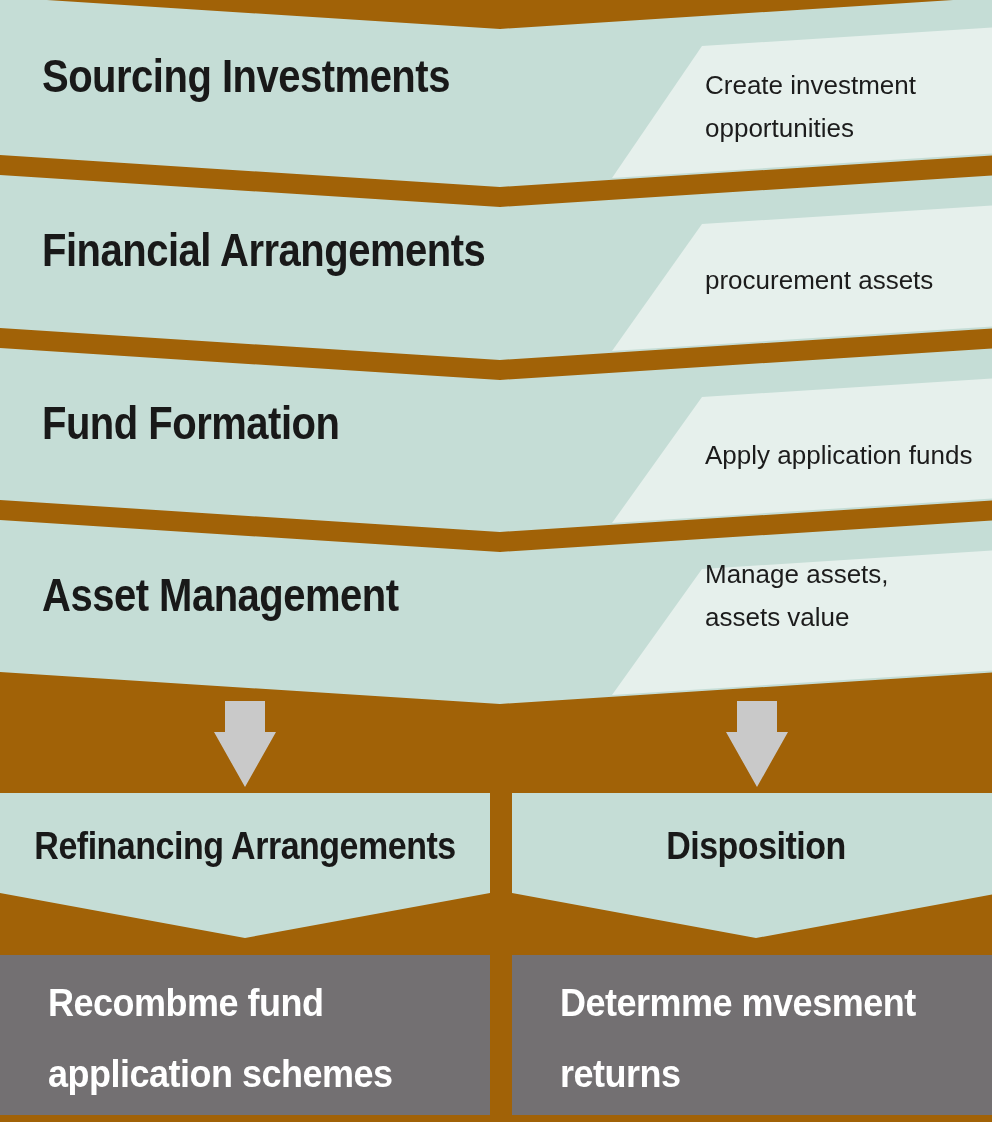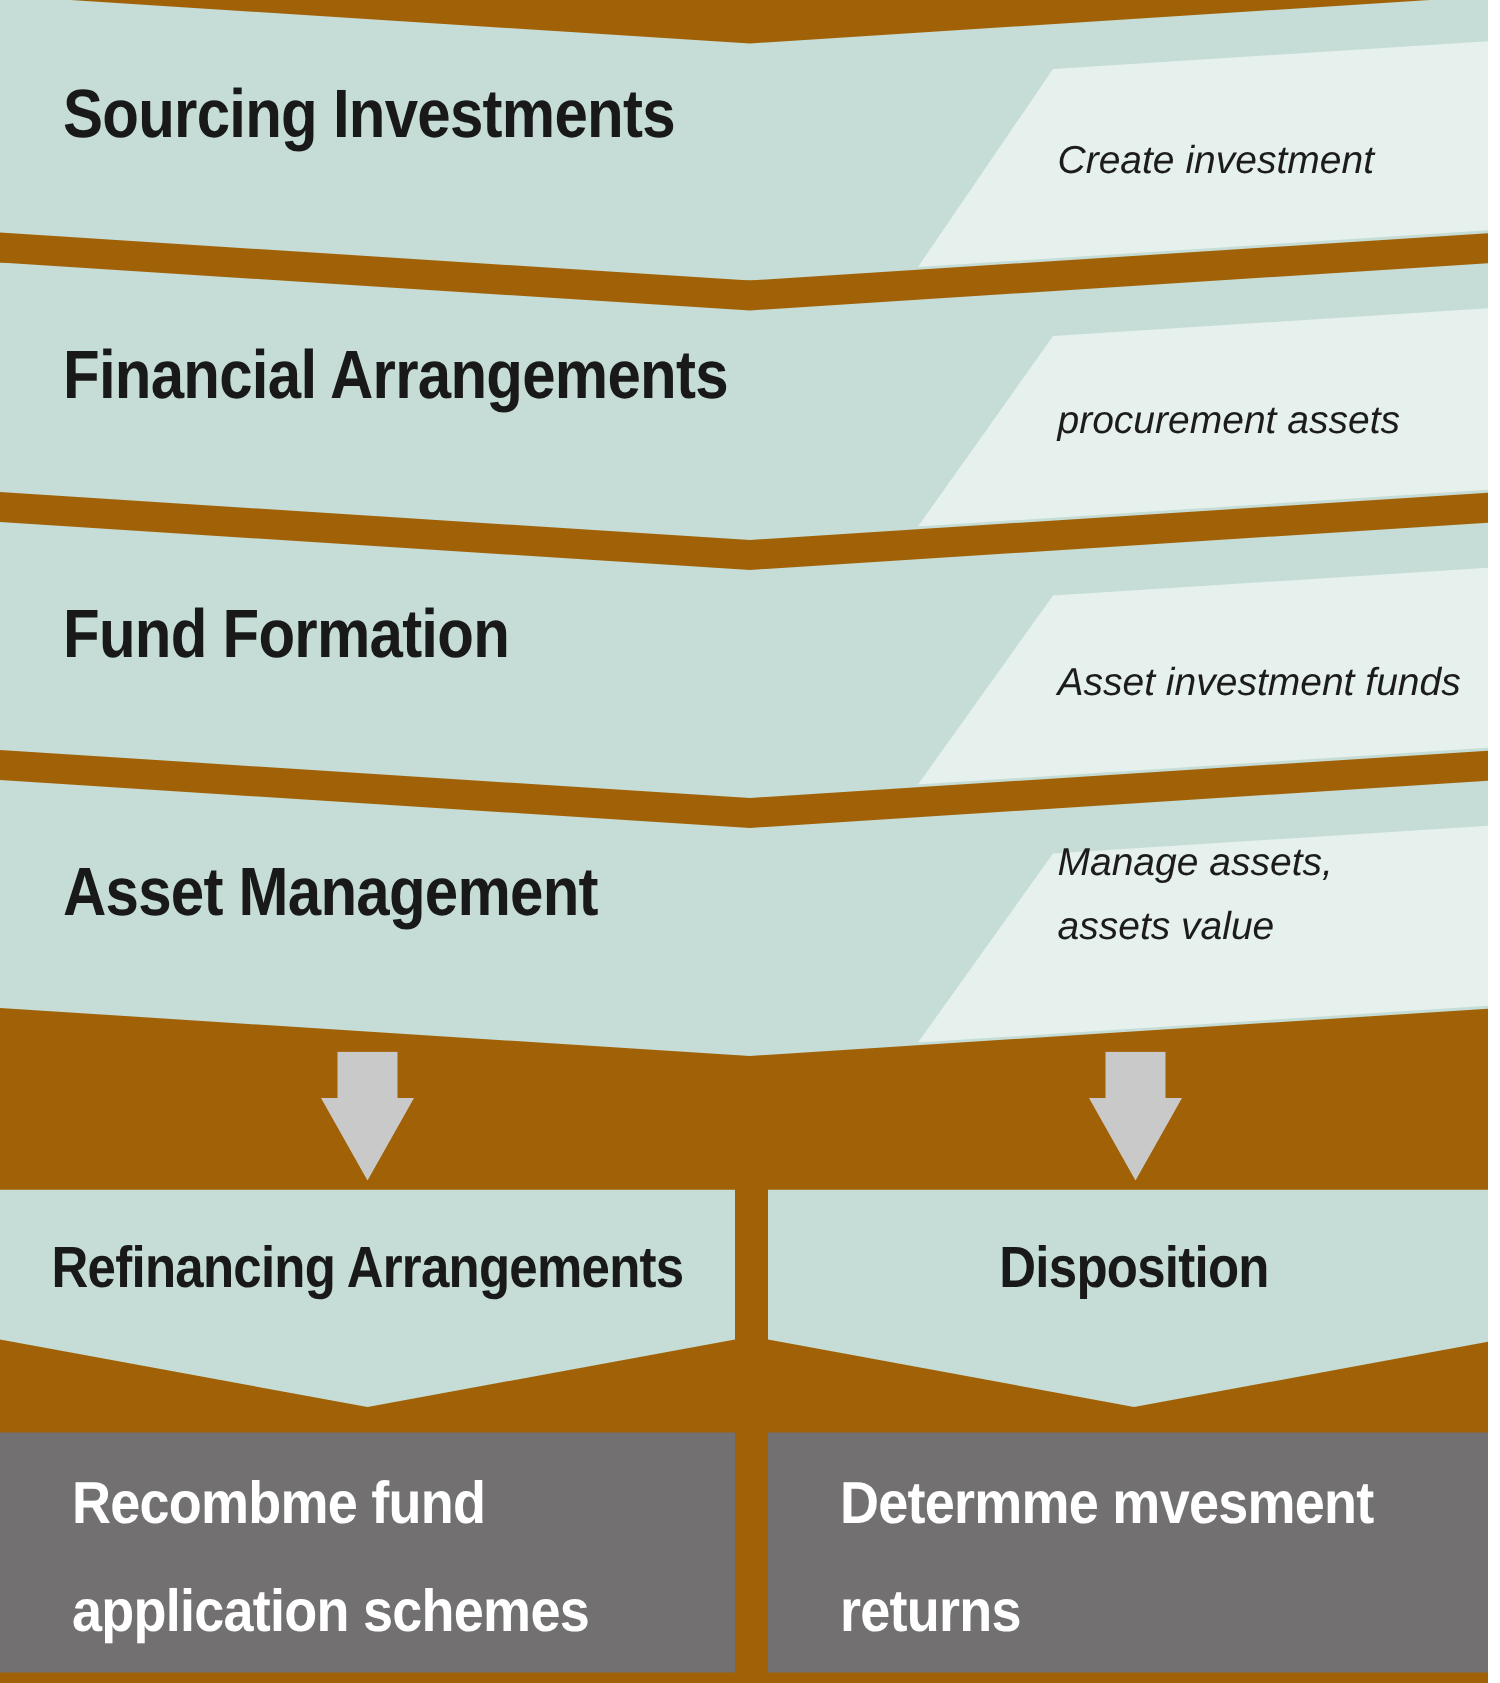--- a/index.html
+++ b/index.html
@@ -39,21 +39,21 @@
     white-space: nowrap;
   }
   .band-note {
     position: absolute;
     left: 705px;
     transform: translateY(-50%);
     font-size: 26px;
     color: #1c1c1c;
     white-space: nowrap;
   }
-  .band-note .line { display: block; line-height: 43px; font-style: italic; }
+  .band-note .line { display: block; line-height: 43px; }
 
   
   .arrow {
     position: absolute;
     top: 701px;
     width: 62px;
     height: 86px;
     background: #c9c9c9;
     clip-path: polygon(11px 0px, 51px 0px, 51px 31px, 62px 31px, 31px 86px, 0px 31px, 11px 31px);
   }
@@ -117,26 +117,27 @@
   <div class="layer ann a3"></div>
   <div class="layer ann a4"></div>
 
   <div class="band-title" style="top:77px">Sourcing Investments</div>
   <div class="band-title" style="top:251px">Financial Arrangements</div>
   <div class="band-title" style="top:424px">Fund Formation</div>
   <div class="band-title" style="top:596px">Asset Management</div>
 
   <div class="band-note" style="top:107px">
     <span class="line">Create investment</span>
+    <span class="line">opportunities</span>
   </div>
   <div class="band-note" style="top:280px">
     <span class="line">procurement assets</span>
   </div>
   <div class="band-note" style="top:455px">
-    <span class="line">Asset investment funds</span>
+    <span class="line">Apply application funds</span>
   </div>
   <div class="band-note" style="top:596px">
     <span class="line">Manage assets,</span>
     <span class="line">assets value</span>
   </div>
 
   <div class="arrow left"></div>
   <div class="arrow right"></div>
 
   <div class="layer pent pl"></div>

